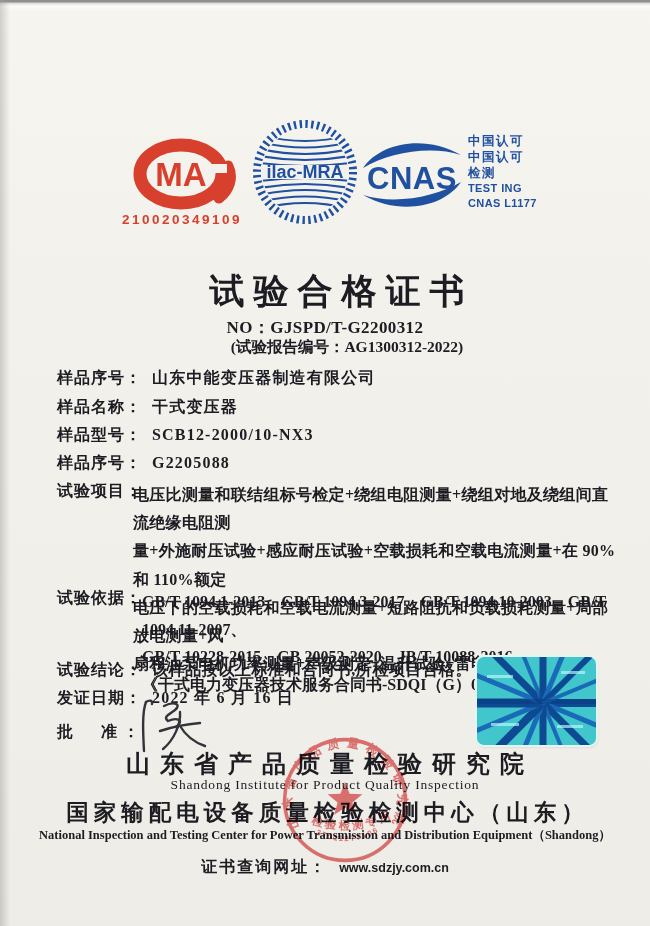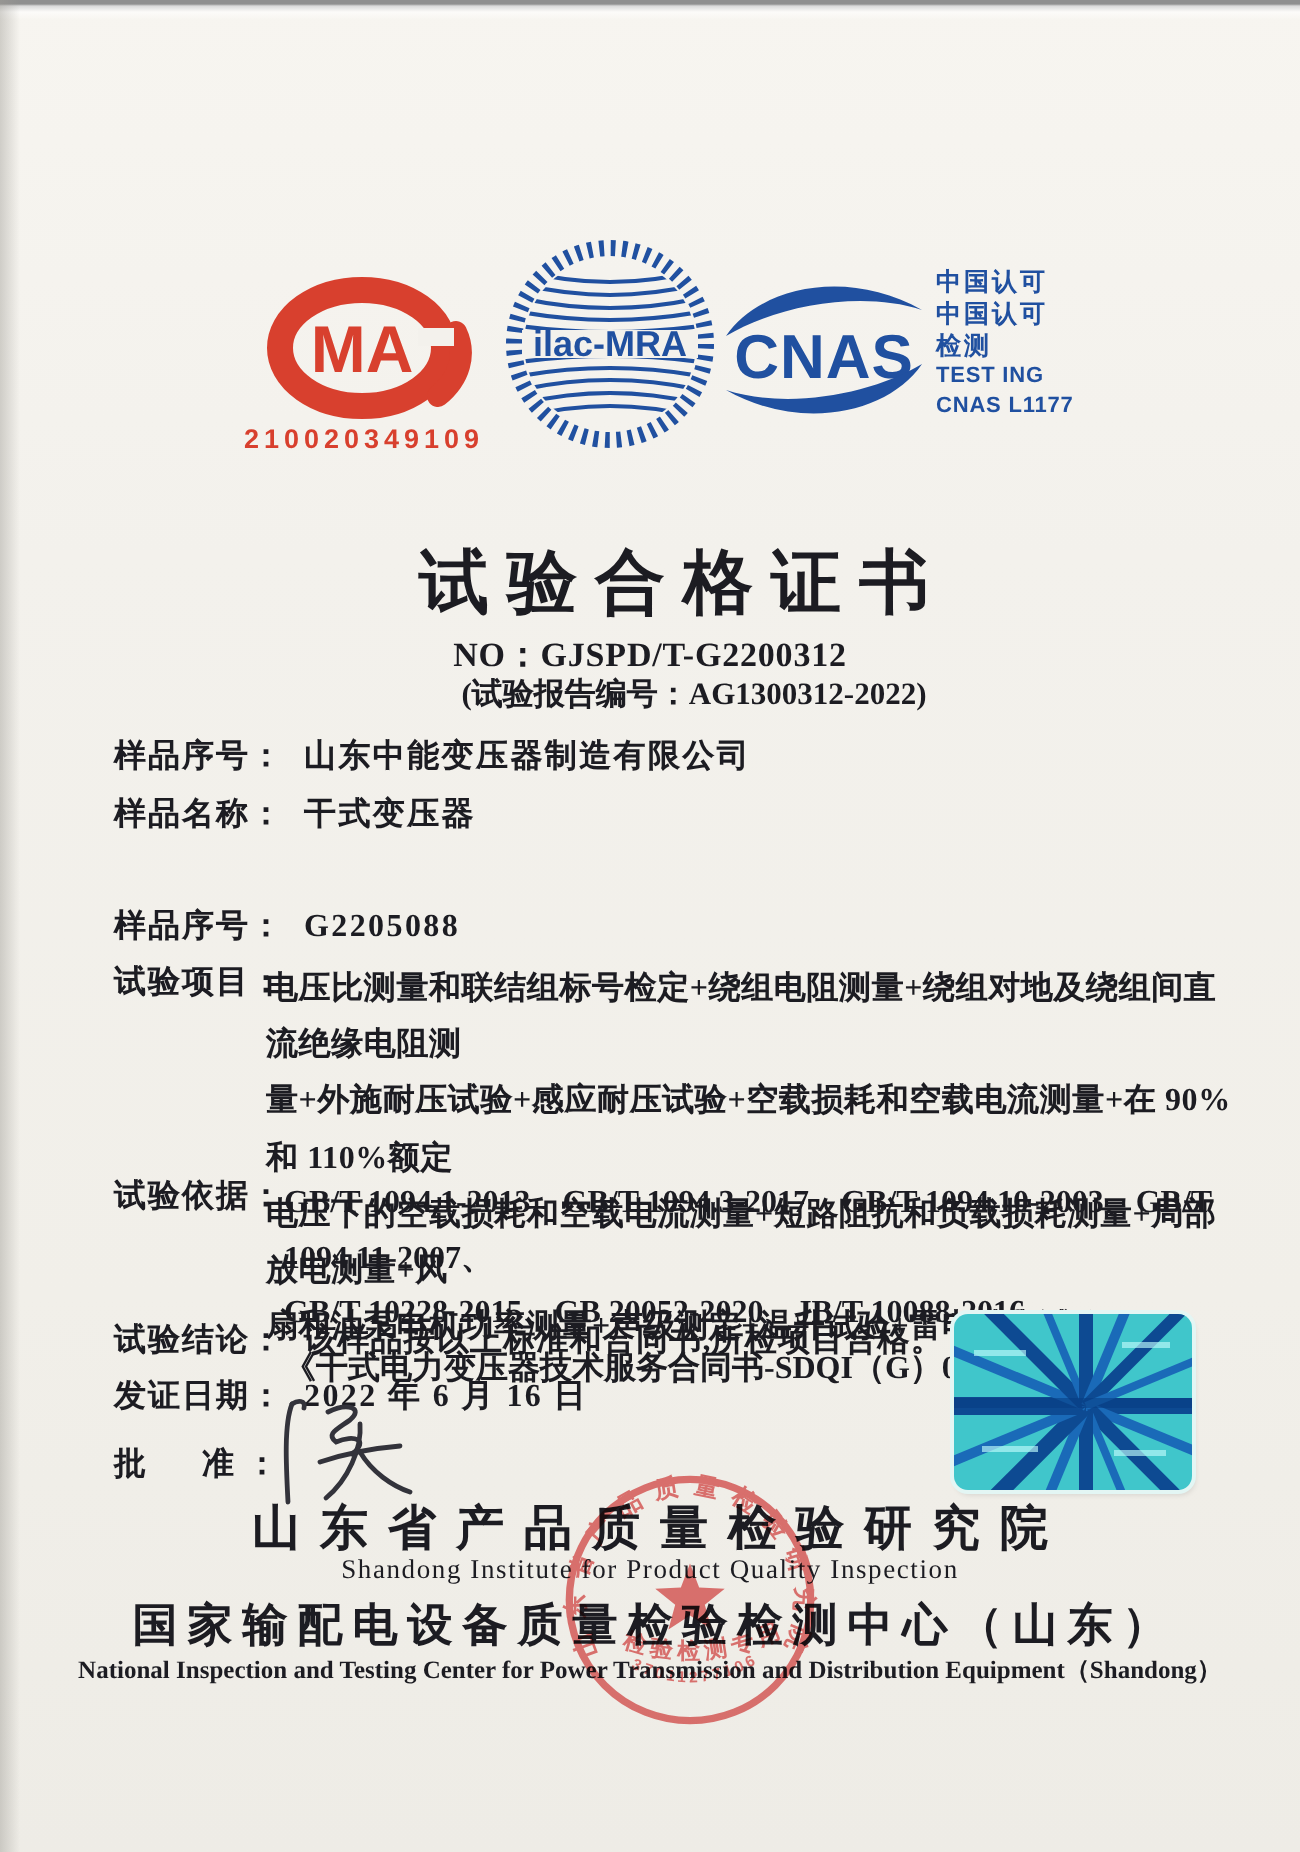--- a/index.html
+++ b/index.html
@@ -106,20 +106,23 @@
 
   <div class="abs centered title">试验合格证书</div>
   <div class="abs centered cert-no">NO：GJSPD/T-G2200312</div>
   <div class="abs centered report-no">(试验报告编号：AG1300312-2022)</div>
 
   <div class="row" style="top:368px">
     <span class="lbl">样品序号：</span><span class="val">山东中能变压器制造有限公司</span>
   </div>
   <div class="row" style="top:397px">
     <span class="lbl">样品名称：</span><span class="val">干式变压器</span>
+  </div>
+  <div class="row" style="top:425px">
+    <span class="lbl">样品型号：</span><span class="val">SCB12-2000/10-NX3</span>
   </div>
   <div class="row" style="top:453px">
     <span class="lbl">样品序号：</span><span class="val">G2205088</span>
   </div>
 
   <div class="row" style="top:481px">
     <span class="lbl">试验项目：</span>
   </div>
   <div class="block-lines" style="left:133px;top:481px;width:488px">
     <div>电压比测量和联结组标号检定+绕组电阻测量+绕组对地及绕组间直流绝缘电阻测</div>
@@ -205,14 +208,17 @@
     </text>
     <text font-size="8.5" font-weight="bold" fill="#e05555" letter-spacing="2" font-family="Liberation Sans, sans-serif">
       <textPath href="#numPath" startOffset="8%">370112771068</textPath>
     </text>
   </svg>
 
   <div class="abs centered inst-cn">山东省产品质量检验研究院</div>
   <div class="abs centered inst-en">Shandong Institute for Product Quality Inspection</div>
   <div class="abs centered center-cn">国家输配电设备质量检验检测中心（山东）</div>
   <div class="abs centered center-en">National Inspection and Testing Center for Power Transmission and Distribution Equipment（Shandong）</div>
+  <div class="abs centered query">
+    <span class="q-lbl">证书查询网址：</span><span class="q-url">www.sdzjy.com.cn</span>
+  </div>
 
 </div>
 
 </body></html>

